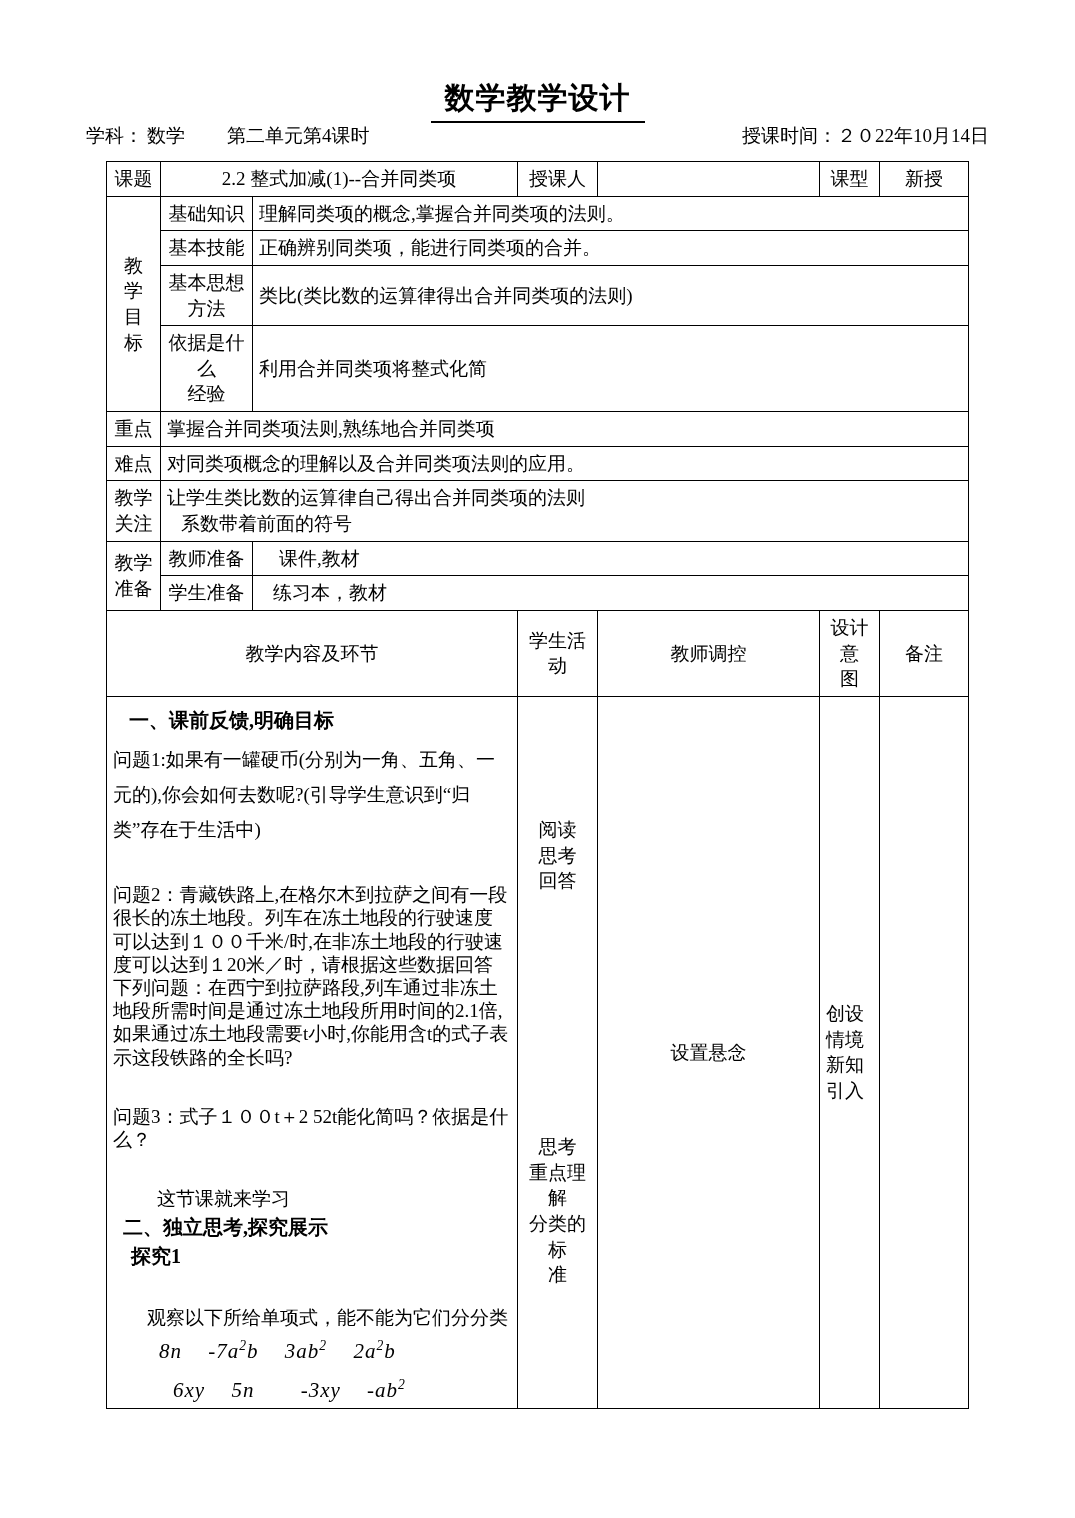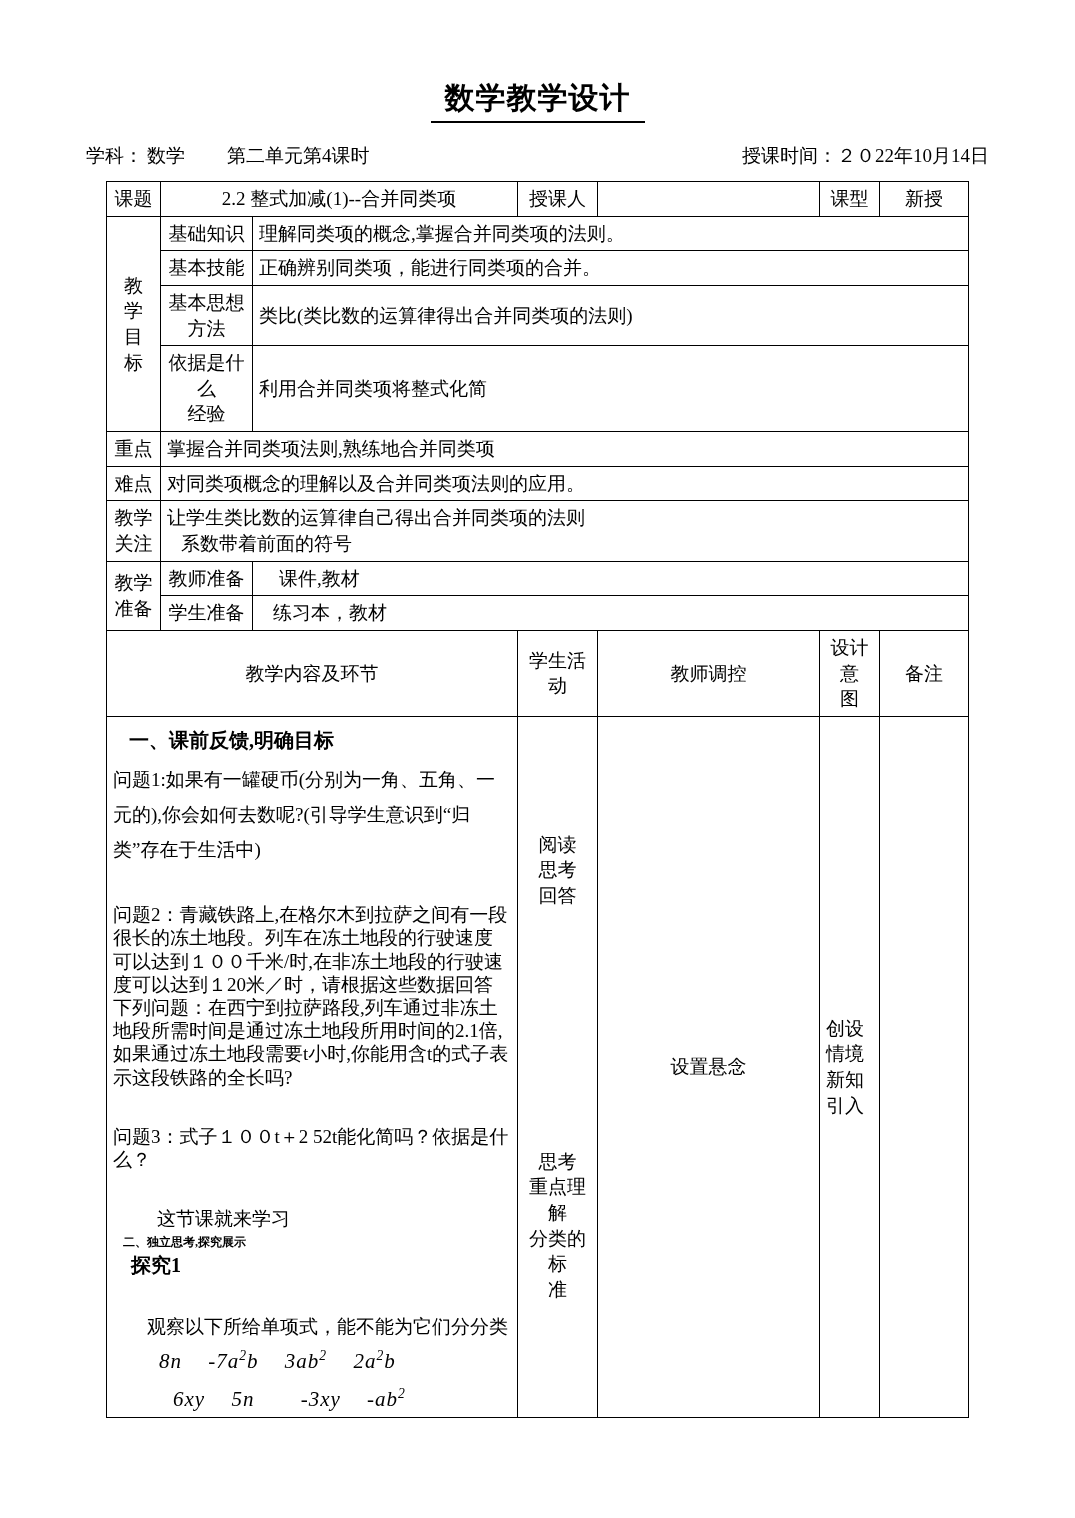--- a/index.html
+++ b/index.html
@@ -27,21 +27,20 @@
     font-weight: bold;
     margin-top: 78px;
     letter-spacing: 1px;
   }
   .doc-title .underline-box {
     border-bottom: 2px solid #000;
     padding: 0 14px 2px 14px;
     display: inline-block;
   }
   .subheader {
-    margin-top: 20px;
     padding: 0 86px 0 86px;
     font-size: 19px;
     display: flex;
     justify-content: space-between;
     align-items: flex-end;
   }
   .subheader .left span { margin-right: 4px; }
   .subheader .sp { display: inline-block; width: 34px; }
   table.main {
     border-collapse: collapse;
@@ -87,21 +86,21 @@
   .content-cell .q-tight {
     line-height: 1.22;
     font-size: 19px;
     margin-top: 36px;
   }
   .content-cell .indent {
     text-indent: 34px;
   }
   .content-cell .h2 {
     font-weight: bold;
-    font-size: 12px;
+    font-size: 20px;
     margin: 4px 0 2px 10px;
   }
   .content-cell .h3 {
     font-weight: bold;
     font-size: 20px;
     margin: 2px 0 2px 18px;
   }
   .mono-row {
     font-family: "Liberation Serif", serif;
     font-style: italic;

